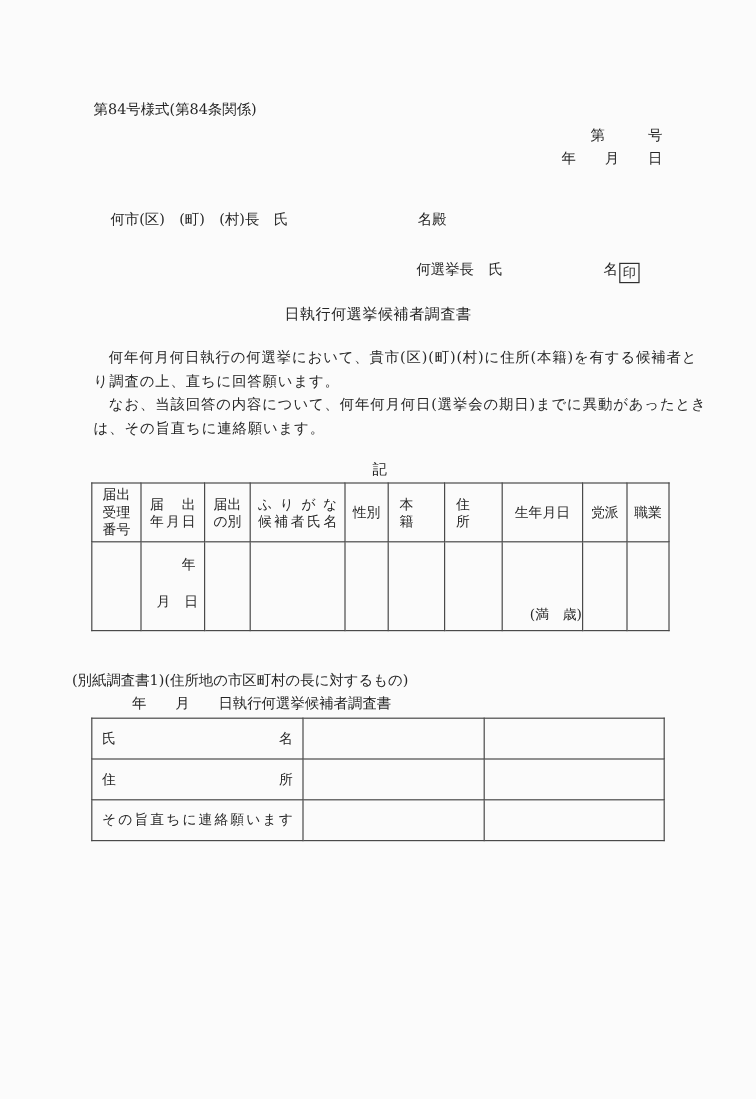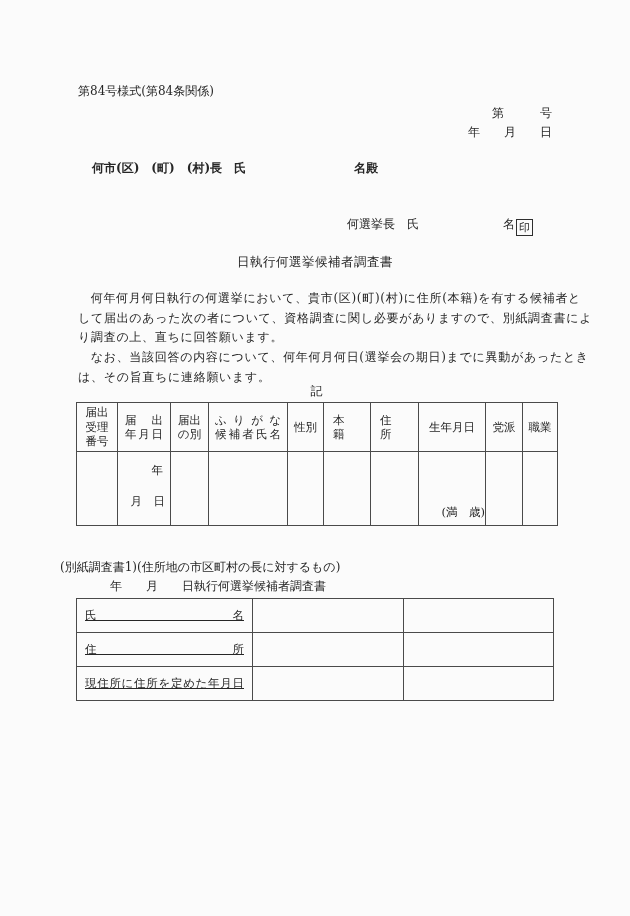--- a/index.html
+++ b/index.html
@@ -10,21 +10,21 @@
     background:#fbfbfb;
     color:#262626;
     font-family:"DejaVu Serif","Liberation Serif",serif;
     font-size:12px;
     overflow:hidden;
   }
   .abs { position:absolute; white-space:nowrap; line-height:1; }
 
   .form-number   { top:85px;  left:78px; }
   .right-block   { top:104px; right:78px; text-align:right; line-height:19px; }
-  .addressee1    { top:162px; left:92px;font-weight:bold; }
+  .addressee1    { top:177px; left:92px; }
   .addressee2    { top:179px; left:90px; }
   .sender        { top:218px; left:347px; }
   .seal-box {
     display:inline-block;
     width:15px; height:15px;
     line-height:15px;
     text-align:center;
     border:1px solid #2e2e2e;
     font-size:11px;
     margin-left:1px;
@@ -47,21 +47,21 @@
   .cell-filing-date { vertical-align:top; }
   .cell-filing-date .y  { text-align:right; padding:11px 7px 0 0; }
   .cell-filing-date .md { text-align:right; padding:16px 5px 0 0; }
   .cell-birthdate { vertical-align:bottom; }
   .cell-birthdate .age { text-align:right; padding:0 0 5px 6px; }
 
   .cap1 { top:561px; left:60px; }
   .cap2 { top:580px; left:110px; }
   .t2   { top:598px; left:76px; width:477px; border:1.5px solid #444; font-size:11.5px; }
   .t2 td { height:33px; }
-  .t2 .lbl { padding:0 8px;text-decoration:underline; }
+  .t2 .lbl { padding:0 8px; }
 </style>
 </head>
 <body>
 
 <div class="page">
 
   <div class="abs form-number">第84号様式(第84条関係)</div>
 
   <div class="abs right-block">
     <div>第　　　号</div>
@@ -71,21 +71,20 @@
   <div class="abs addressee1">何市(区)　(町)　(村)長　氏　　　　　　　　　名殿</div>
 
   <div class="abs sender">
     <span>何選挙長　氏　　　　　　　名</span><span class="seal-box">印</span>
   </div>
 
   <div class="abs doc-title">日執行何選挙候補者調査書</div>
 
   <div class="abs body-text">
     <div>　何年何月何日執行の何選挙において、貴市(区)(町)(村)に住所(本籍)を有する候補者と</div>
-    <div>して届出のあった次の者について、資格調査に関し必要がありますので、別紙調査書によ</div>
     <div>り調査の上、直ちに回答願います。</div>
     <div>　なお、当該回答の内容について、何年何月何日(選挙会の期日)までに異動があったとき</div>
     <div>は、その旨直ちに連絡願います。</div>
   </div>
 
   <div class="abs ki-marker">記</div>
 
   <table class="t1">
     <colgroup>
       <col style="width:41px">
@@ -163,20 +162,20 @@
       <td class="lbl jx">氏　　名</td>
       <td></td>
       <td></td>
     </tr>
     <tr>
       <td class="lbl jx">住　　所</td>
       <td></td>
       <td></td>
     </tr>
     <tr>
-      <td class="lbl jx">現住所に住所を定めた年月日</td>
+      <td class="lbl jx">その旨直ちに連絡願います</td>
       <td></td>
       <td></td>
     </tr>
   </tbody>
     </table>
 
 </div>
 
 </body></html>

